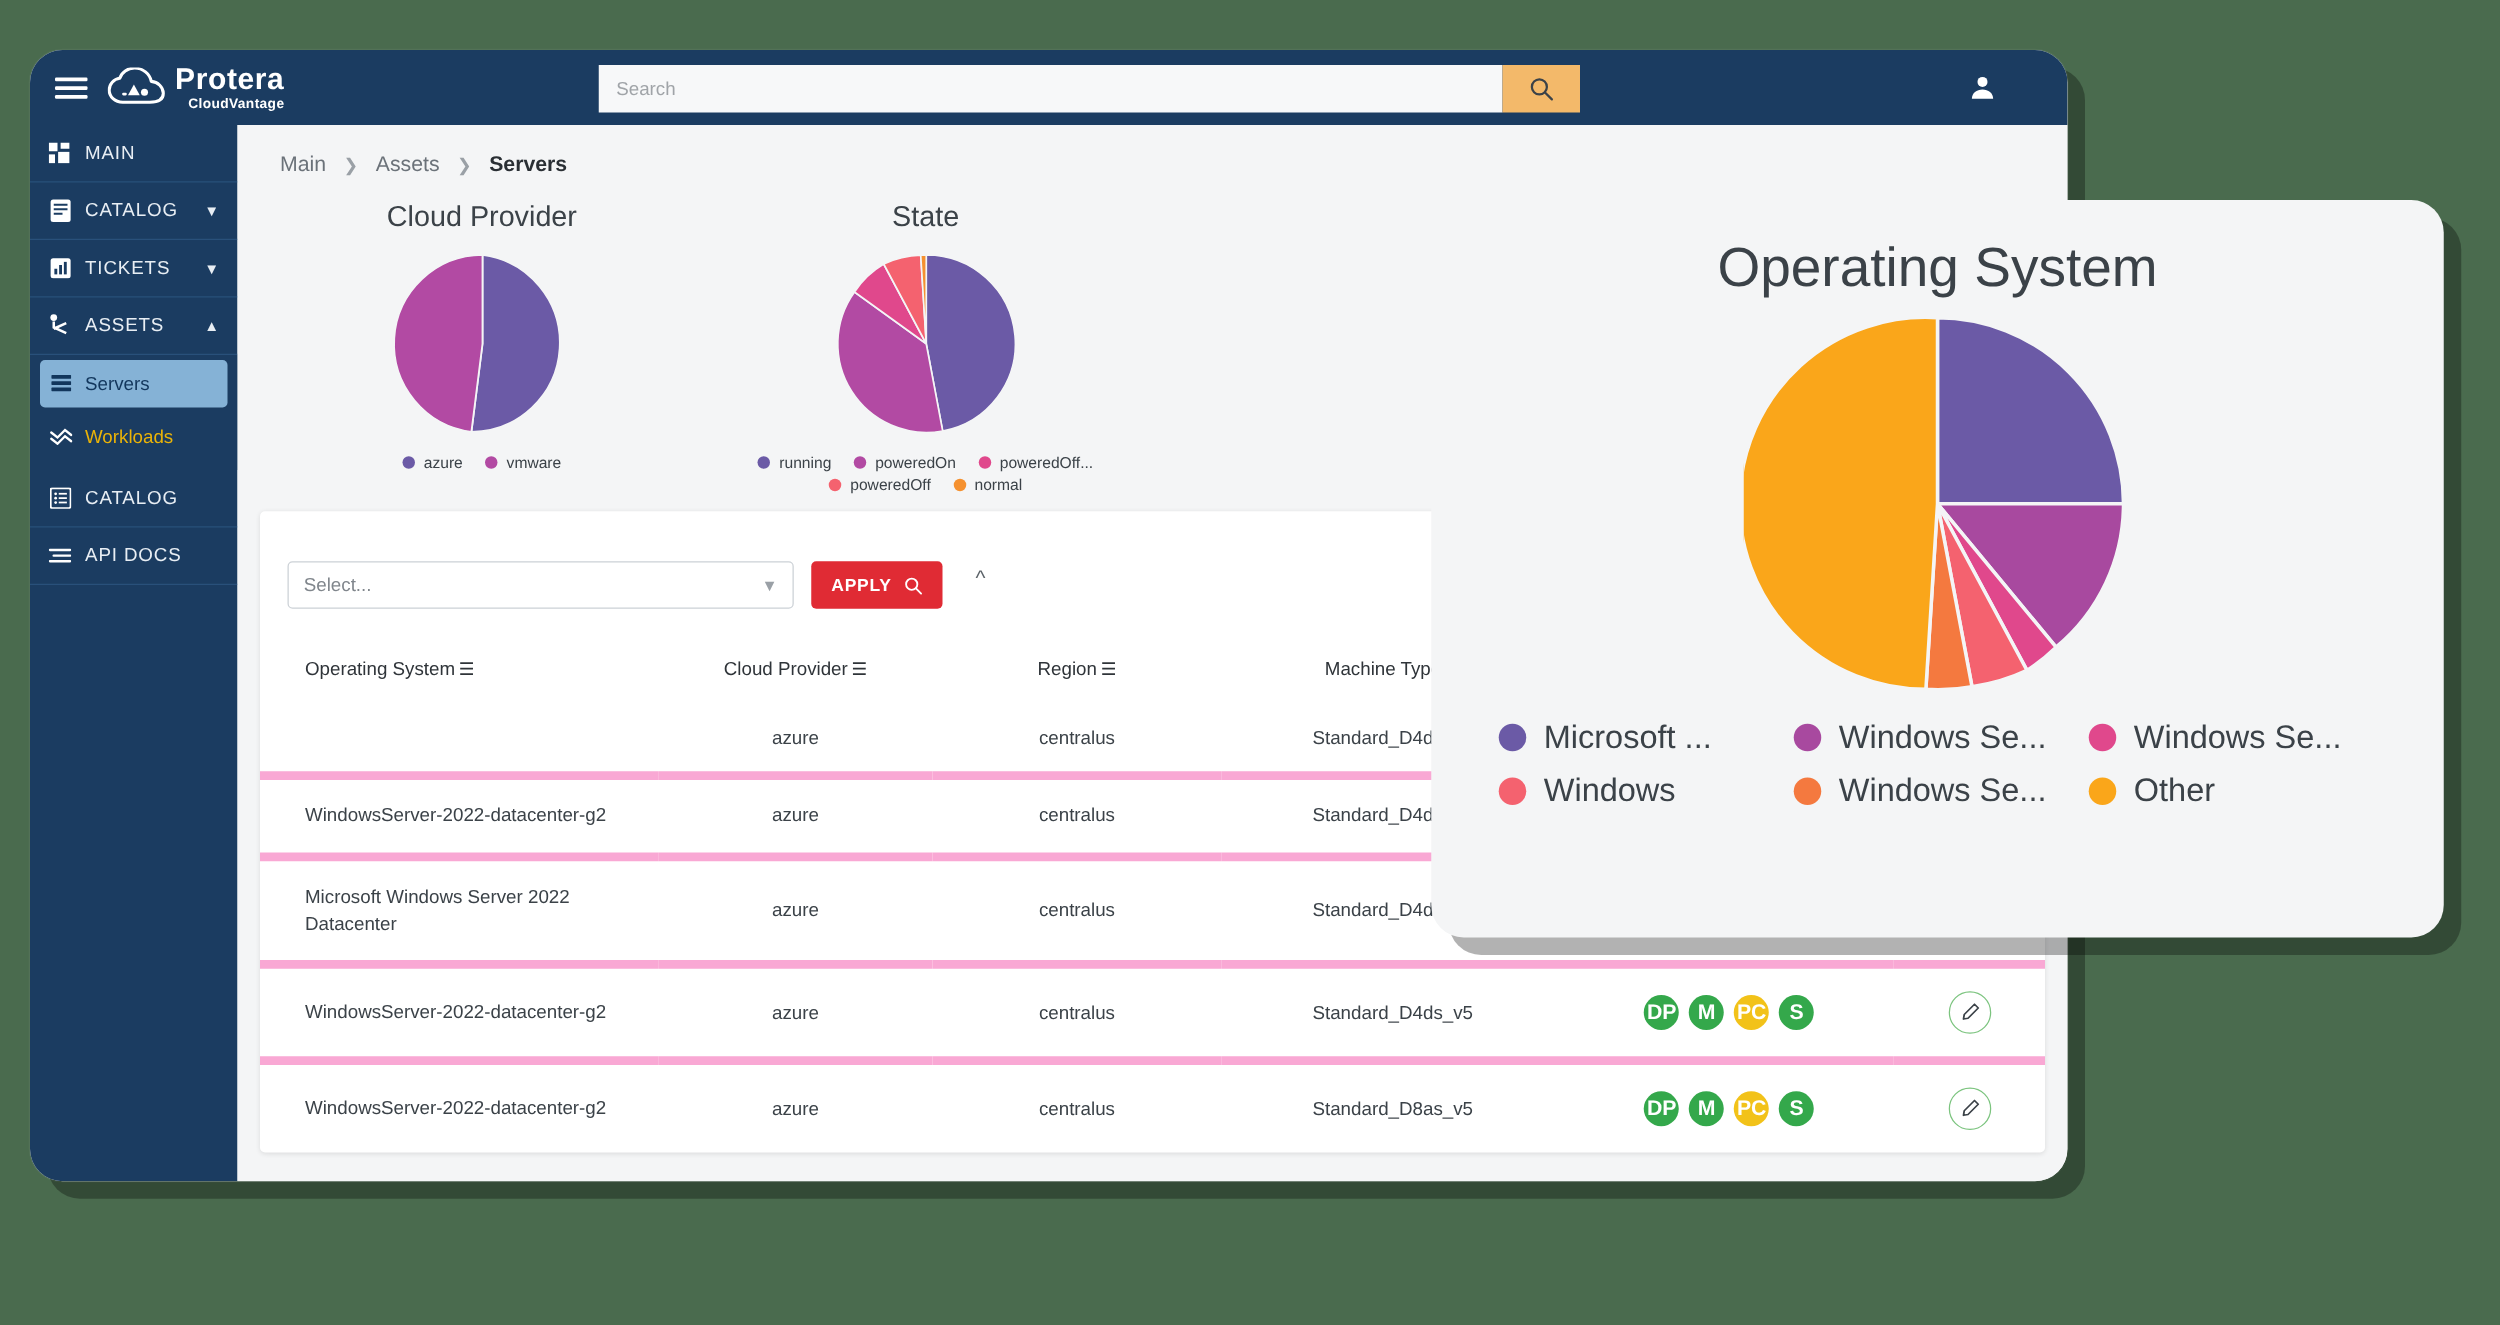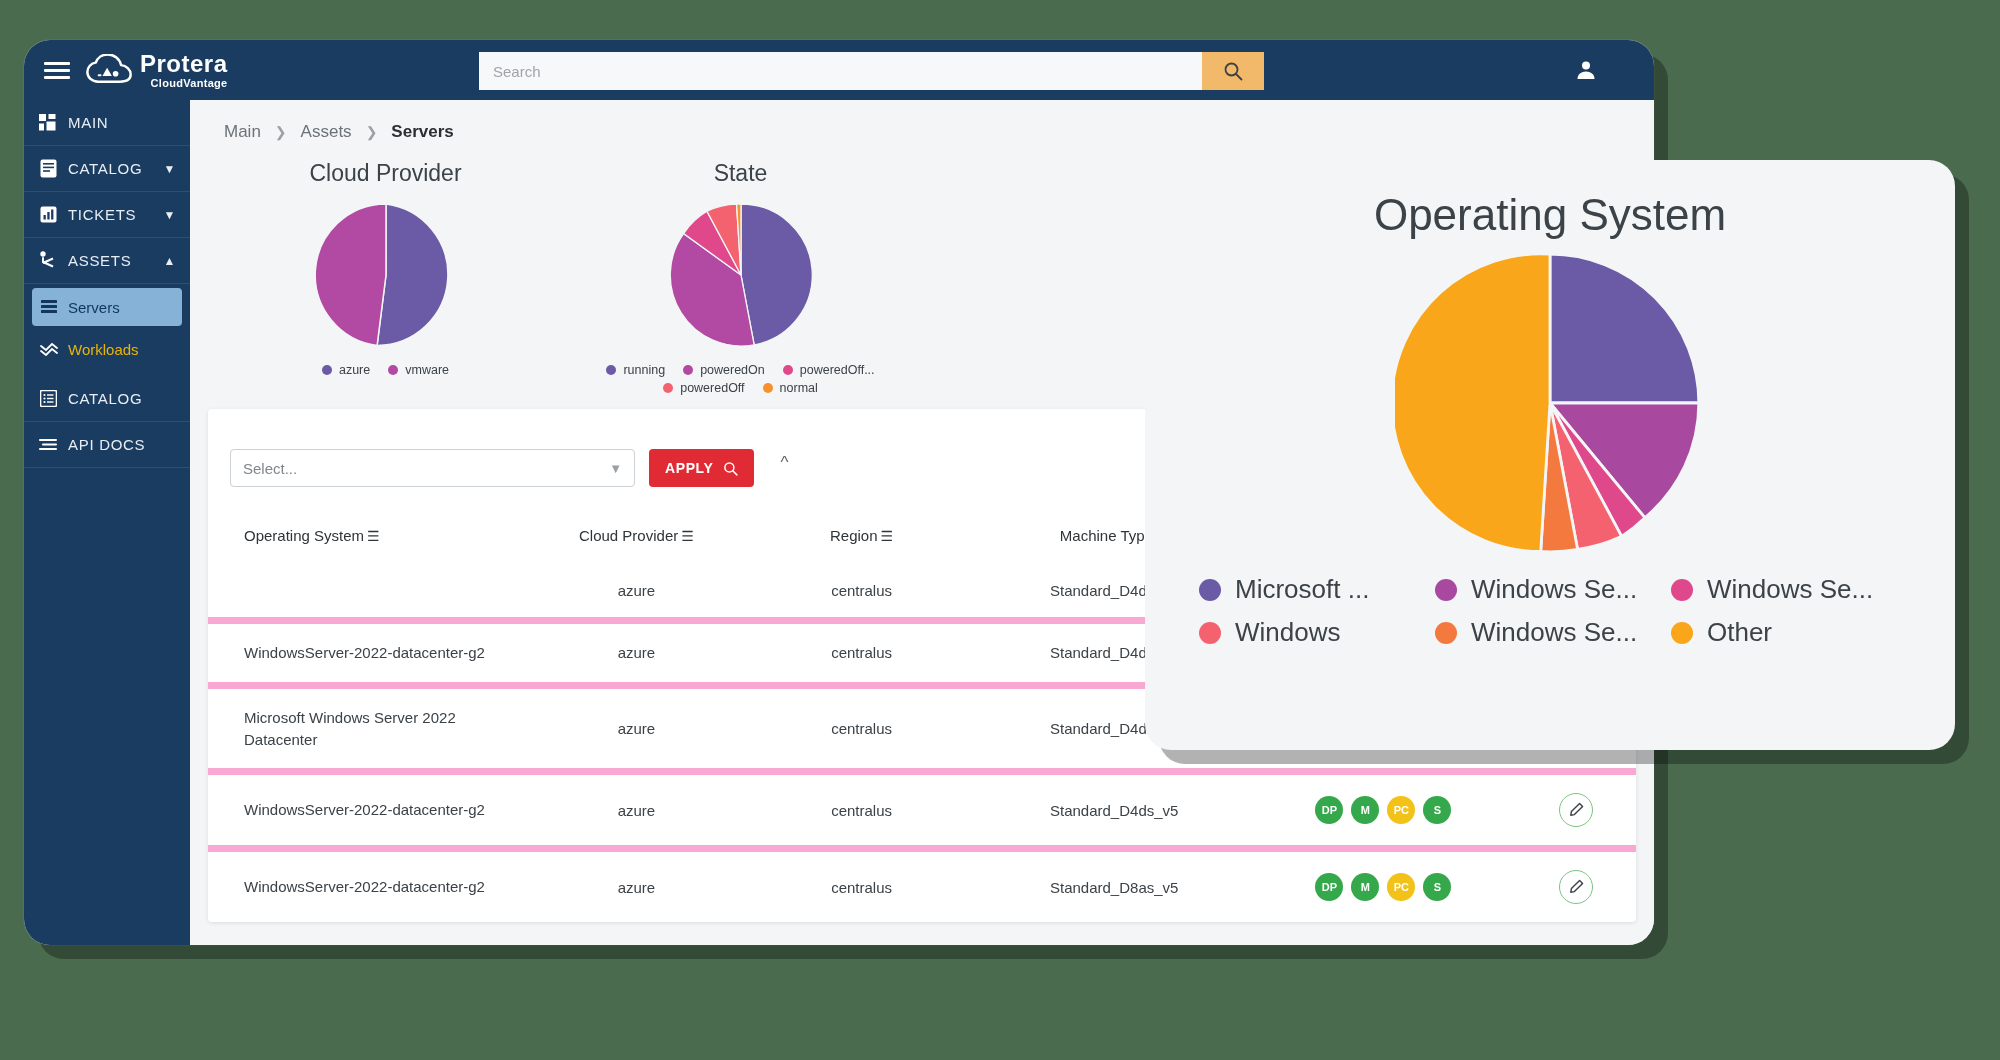--- a/index.html
+++ b/index.html
@@ -173,21 +173,21 @@
     vertical-align: middle;
   }
   table.grid td.left { text-align: left; padding-left: 36px; line-height: 1.45; }
   table.grid tr.first-row td { border-top: none; }
   .hdr-ico { display: inline-block; margin-left: 3px; font-size: 14px; color:#2f3439; }
 
   .badges { display: flex; gap: 8px; justify-content: center; }
   .badge {
     width: 28px; height: 28px; border-radius: 50%;
     display: flex; align-items: center; justify-content: center;
-    color: #fff; font-size: 11px; font-weight: bold;
+    color: #fff; font-size: 17px; font-weight: bold;
     cursor: pointer;
   }
   .edit-btn {
     width: 34px; height: 34px; border-radius: 50%;
     border: 1.5px solid #7cc47f; background: #fff;
     display: flex; align-items: center; justify-content: center;
     margin: 0 auto; cursor: pointer;
   }
 
   

